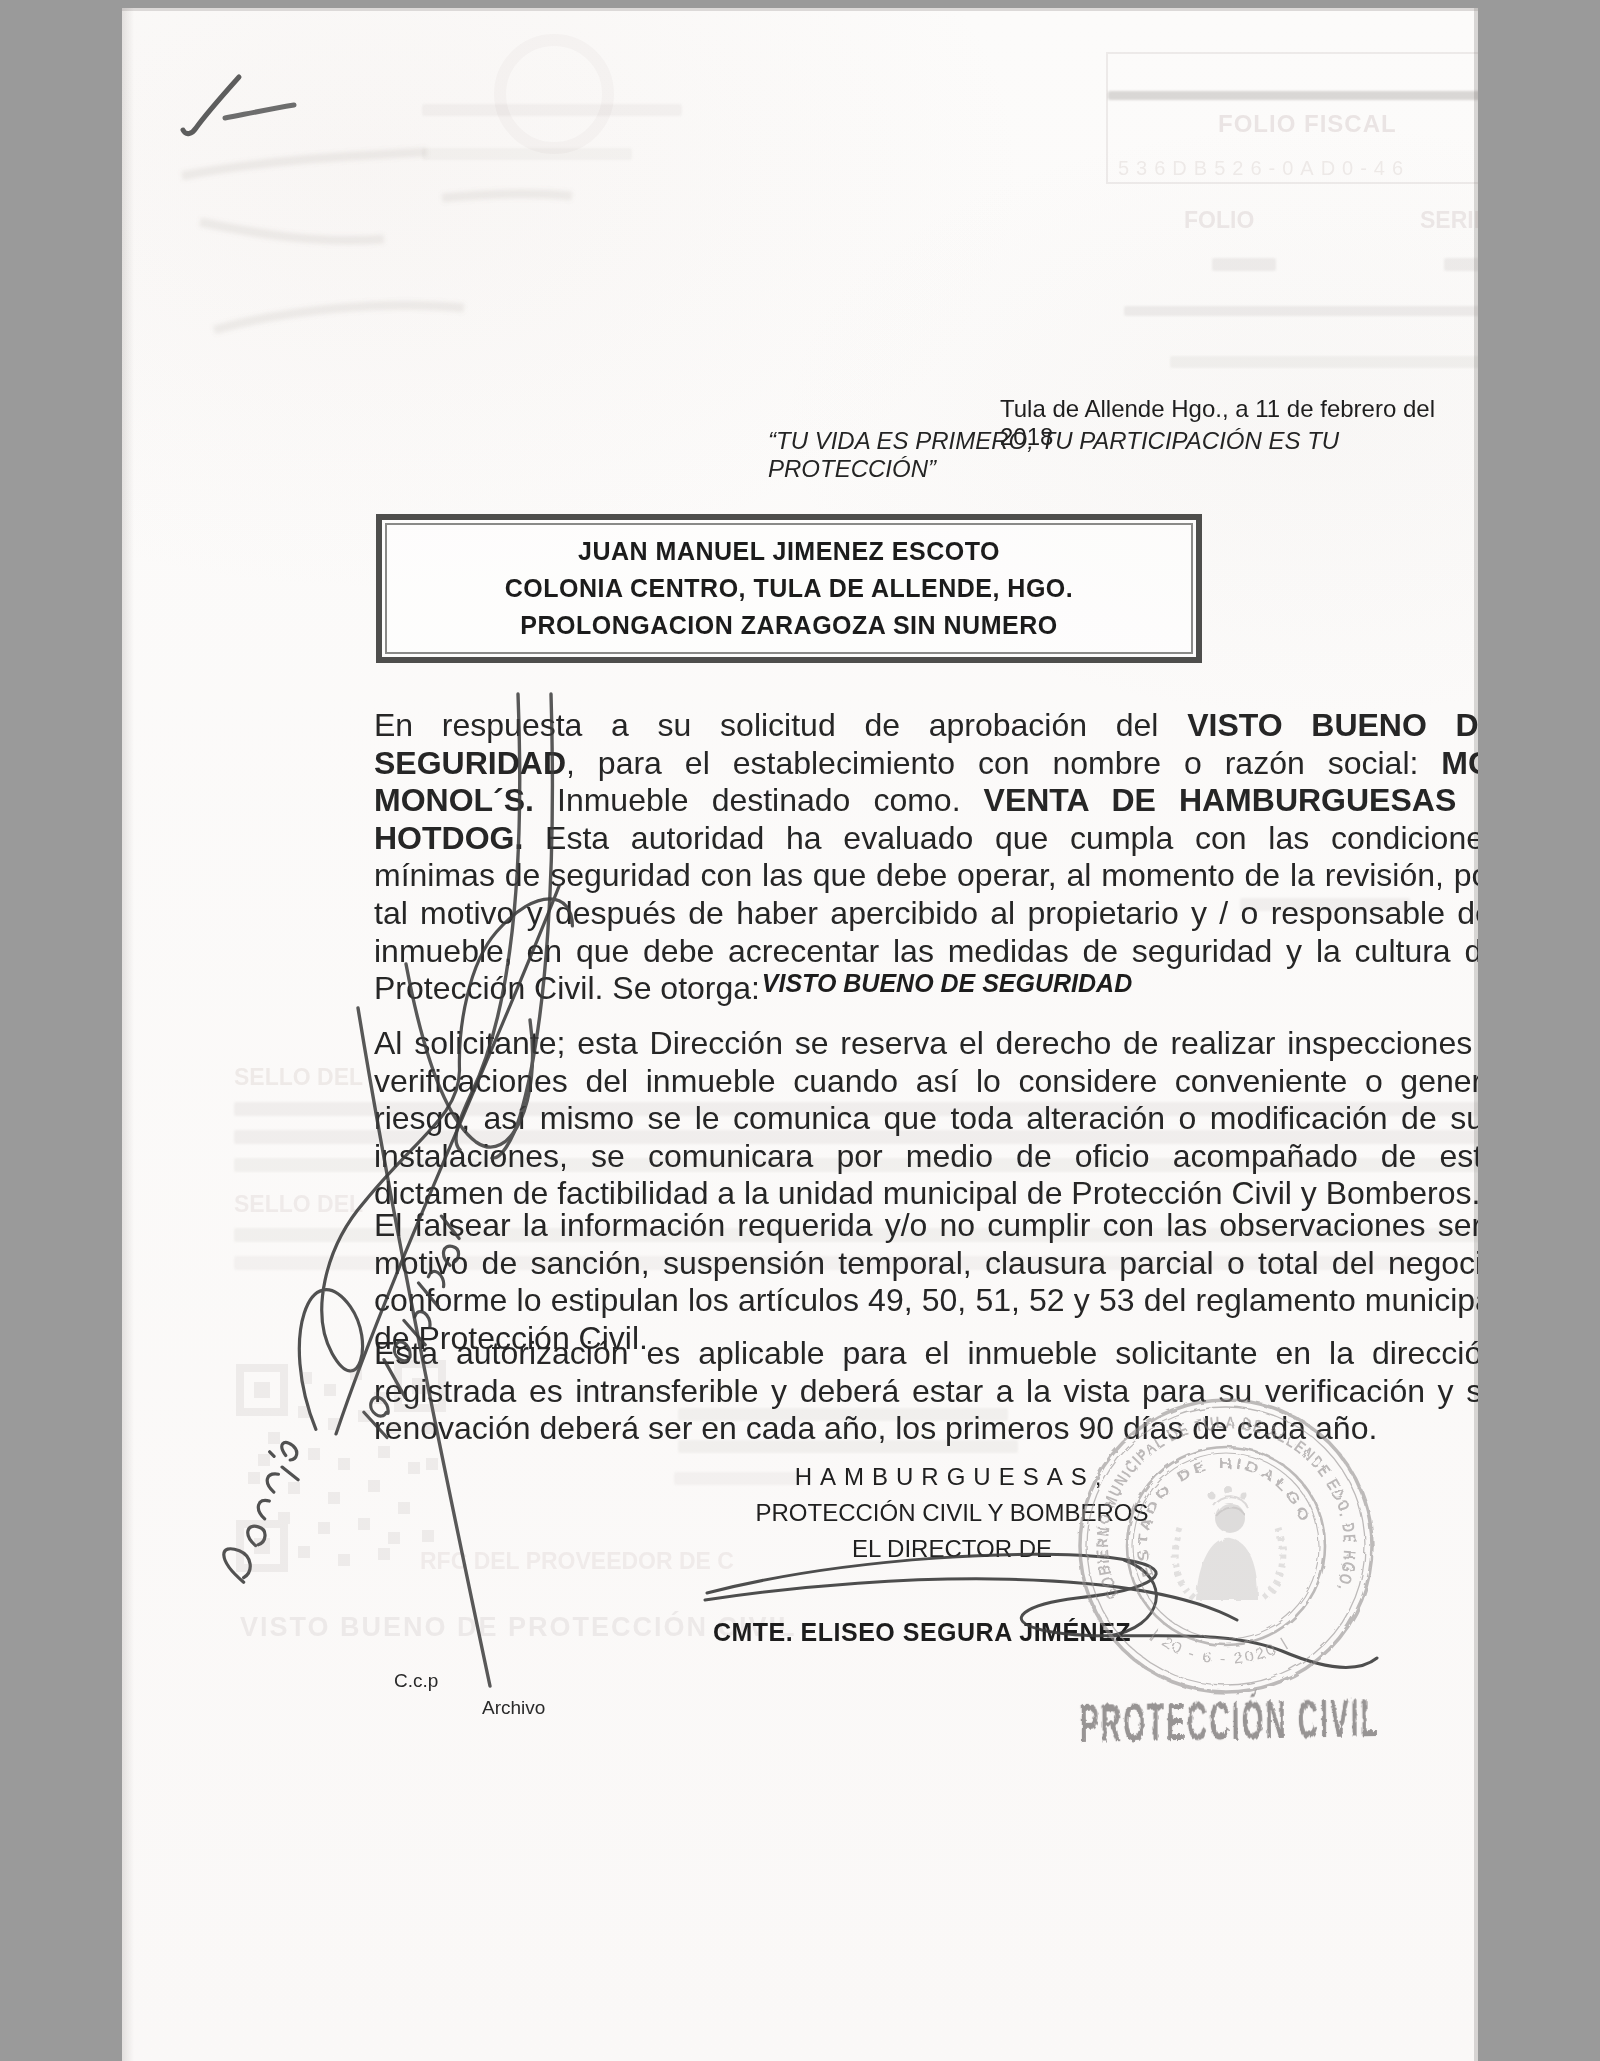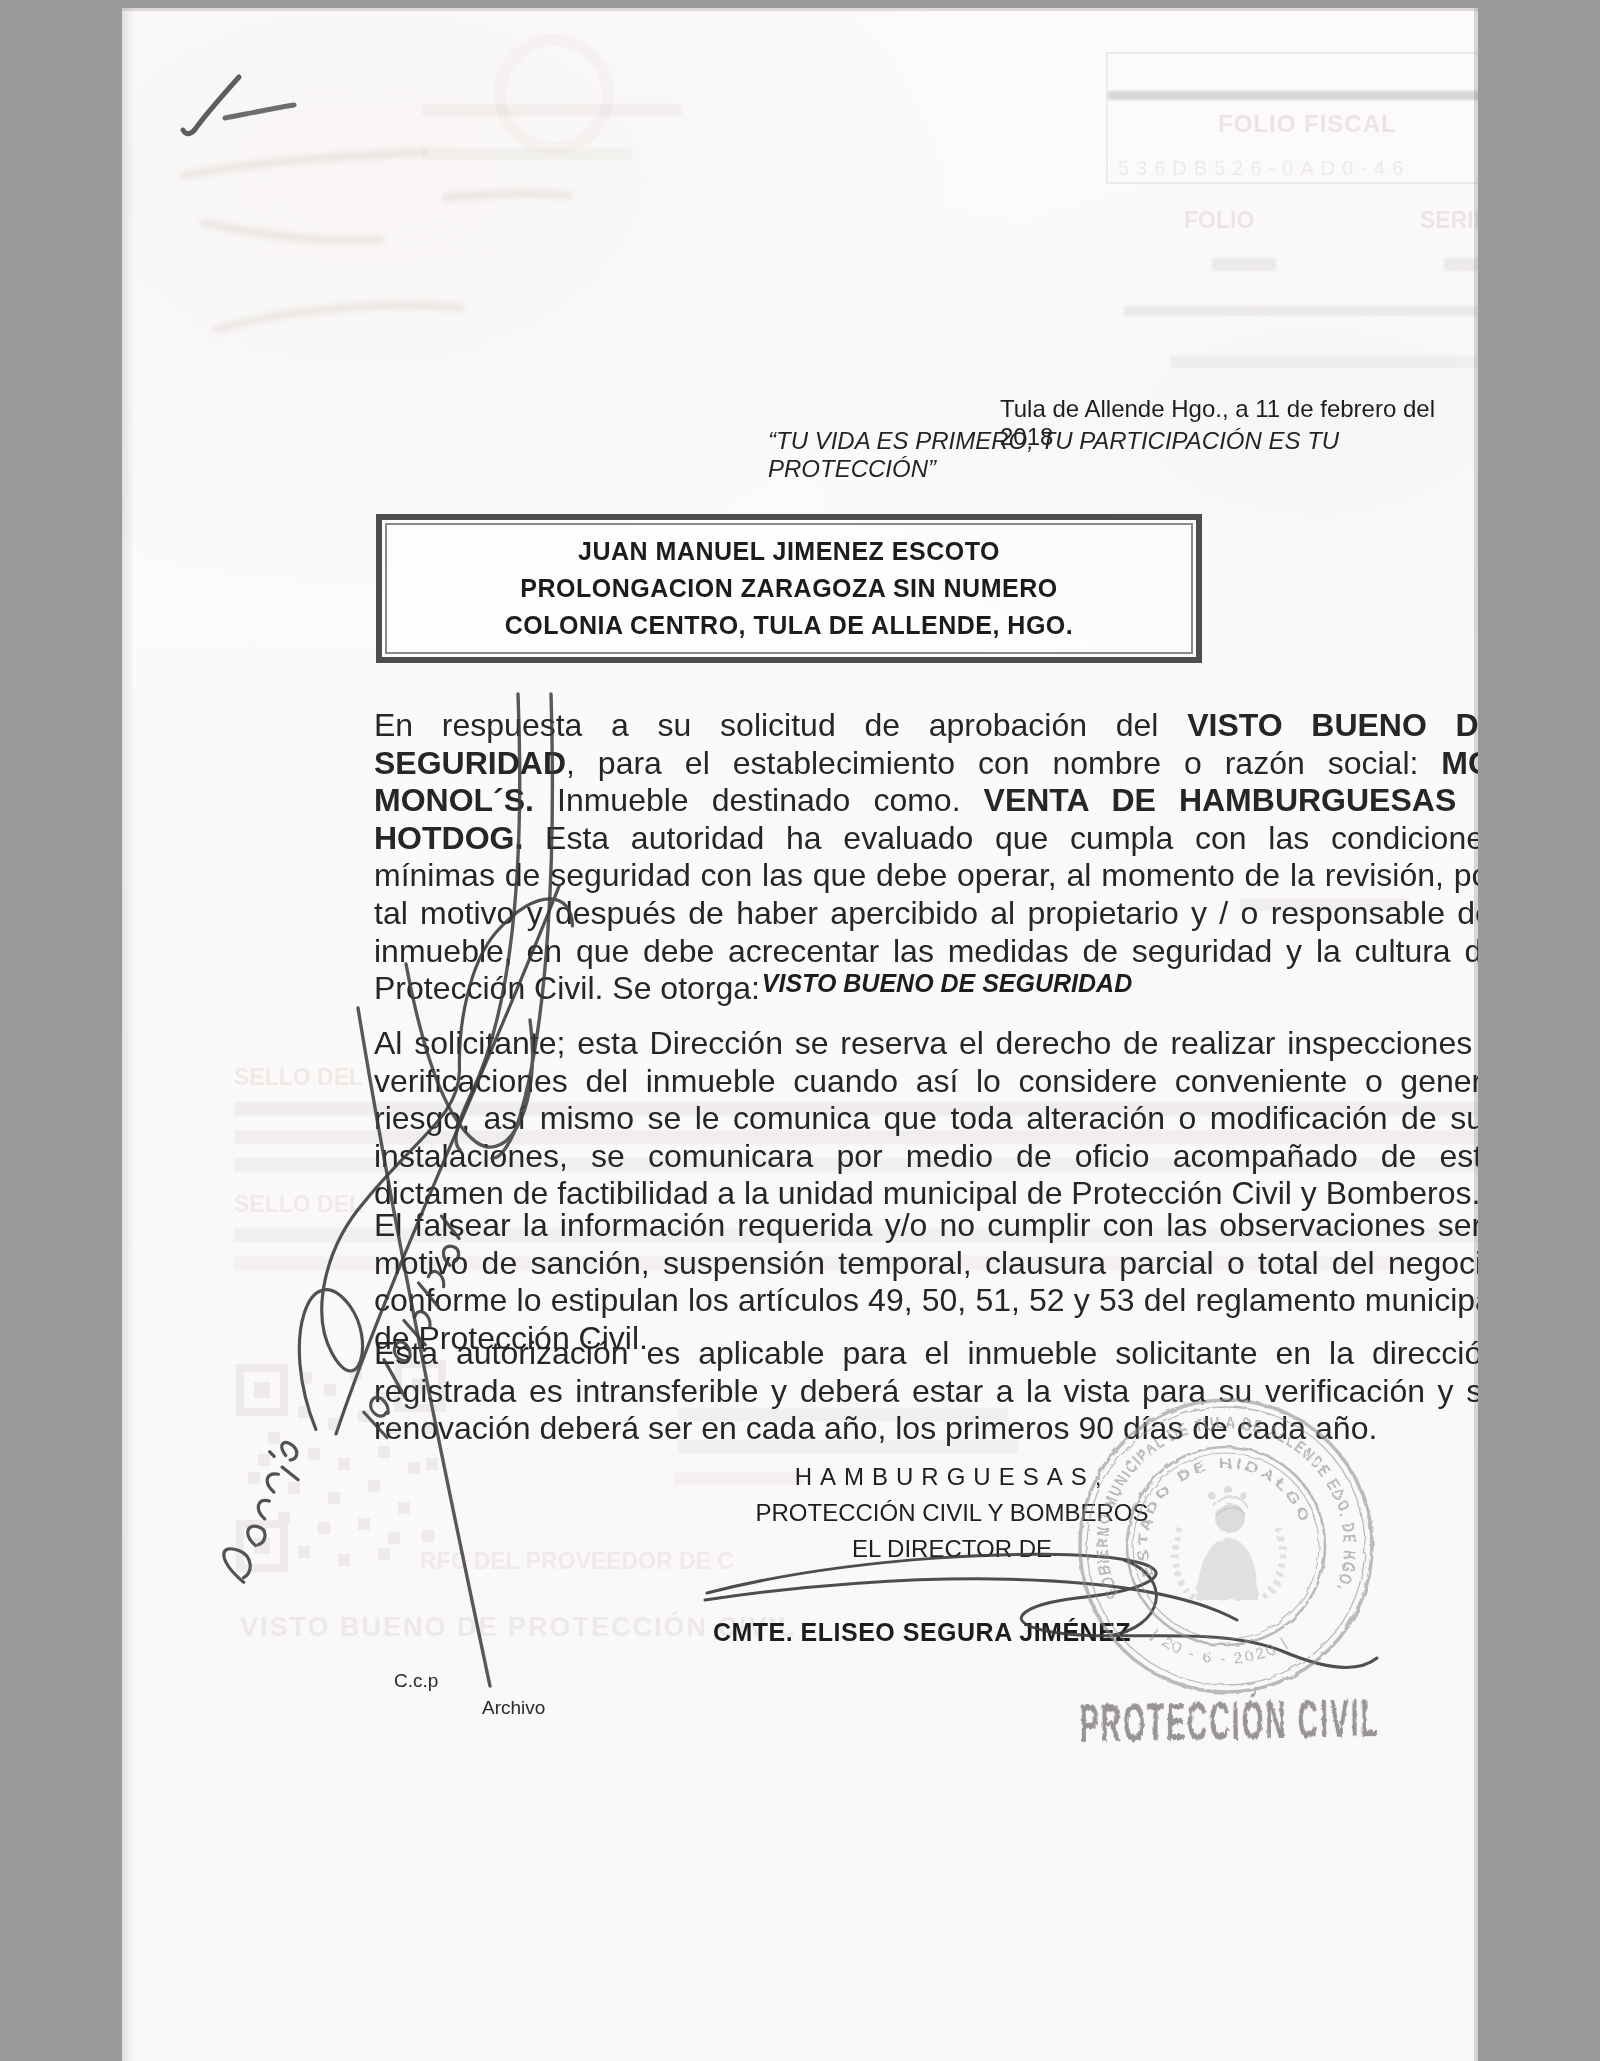--- a/index.html
+++ b/index.html
@@ -80,22 +80,22 @@
   <div class="gbar" style="left:552px;top:1464px;width:130px;height:13px;background:rgba(118,108,106,.06);"></div>
   <div class="ghost" style="left:298px;top:1540px;font-weight:bold;font-size:23px;color:rgba(148,120,118,.10);">RFC DEL PROVEEDOR DE C</div>
   <div class="ghost" style="left:118px;top:1604px;font-weight:bold;font-size:27px;letter-spacing:2px;color:rgba(150,130,128,.13);">VISTO BUENO DE PROTECCIÓN CIVIL</div>
 
   <div class="date-line">Tula de Allende Hgo.,  a  11 de febrero del 2018</div>
   <div class="motto">“TU VIDA ES PRIMERO, TU PARTICIPACIÓN ES TU PROTECCIÓN”</div>
 
   <div class="addr-box">
     <div class="addr-inner">
       <div>JUAN MANUEL JIMENEZ ESCOTO</div>
+      <div>COLONIA CENTRO, TULA DE ALLENDE, HGO.</div>
       <div>PROLONGACION ZARAGOZA SIN NUMERO</div>
-      <div>COLONIA CENTRO, TULA DE ALLENDE, HGO.</div>
     </div>
   </div>
 
   <div class="para p1"><span>En respuesta a su solicitud de aprobación del  </span><span class="b">VISTO BUENO  DE SEGURIDAD</span><span>, para el establecimiento con nombre o razón social: </span><span class="b">MC. MONOL´S.</span><span> Inmueble destinado como. </span><span class="b">VENTA DE HAMBURGUESAS Y HOTDOG.</span><span> Esta autoridad ha evaluado que cumpla con las condiciones mínimas de seguridad con las que debe operar, al momento de la revisión, por tal motivo y después de haber apercibido al propietario y / o responsable del inmueble, en que debe acrecentar las medidas de seguridad y la cultura de Protección Civil. Se otorga:</span></div>
   <div class="heading">VISTO BUENO DE SEGURIDAD</div>
   <div class="para p2"><span>Al solicitante; </span><span class="i">esta Dirección se reserva el derecho de realizar inspecciones y verificaciones del inmueble cuando así lo considere conveniente o genere riesgo,</span><span> así mismo se le comunica que toda alteración o modificación de sus instalaciones, se comunicara por medio de oficio acompañado de este dictamen de factibilidad a la unidad municipal de Protección Civil y Bomberos.</span></div>
   <div class="para p3"><span>El  falsear la información requerida y/o no cumplir con las observaciones será motivo de sanción, suspensión temporal, clausura parcial o total del negocio conforme lo estipulan los artículos </span><span class="i">49, 50, 51, 52 y 53</span><span> del reglamento municipal de Protección Civil.</span></div>
   <div class="para p4"><span>Esta autorización es aplicable para el inmueble solicitante en la dirección registrada es intransferible y deberá estar a la vista para su verificación y su  renovación deberá ser en cada año, los primeros 90 días de cada año.</span></div>
 
   <div class="closing">

